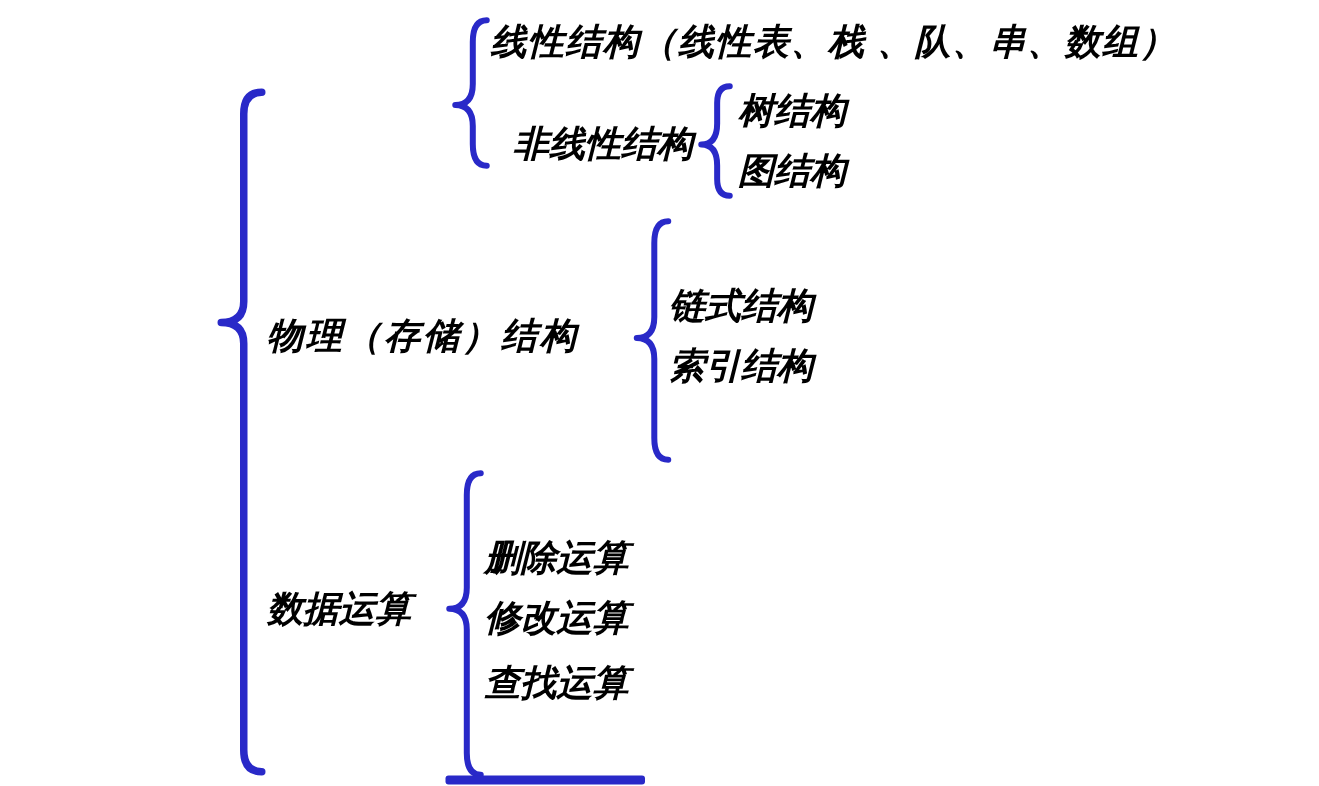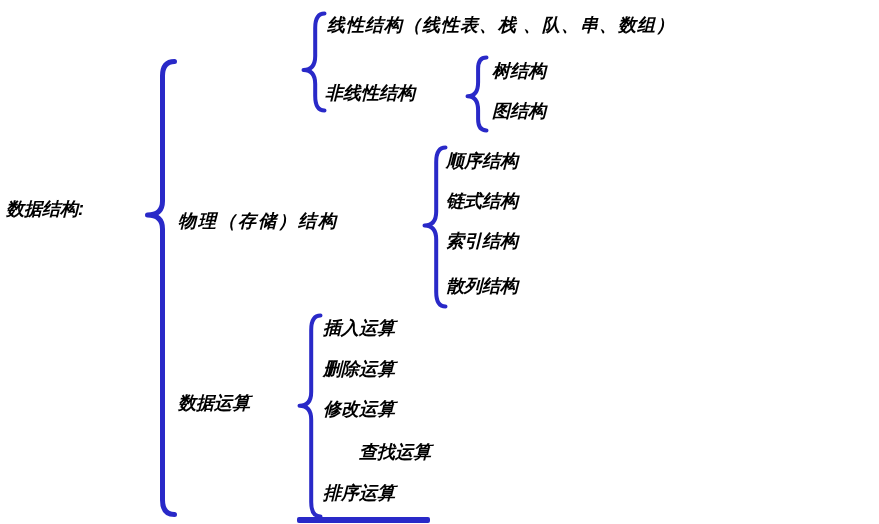--- a/index.html
+++ b/index.html
@@ -16,21 +16,21 @@
     height: 524px;
     background: var(--bg, #ffffff);
     overflow: hidden;
   }
   .label {
     position: absolute;
     white-space: nowrap;
     color: var(--text, #000000);
     font-weight: 700;
     font-style: italic;
-    font-size: 18px;
+    font-size: 24px;
     line-height: 1.05;
     font-family: "Liberation Sans", "DejaVu Sans", sans-serif;
   }
   .label.wide {
     letter-spacing: 2px;
   }
   .label.spread {
     letter-spacing: 1px;
   }
   .brace {
@@ -47,68 +47,63 @@
     position: absolute;
     background: var(--brace, #2929c8);
     border-radius: 2px;
   }
 </style>
 </head>
 <body>
 
 <div class="canvas">
 
-  <div class="label" style="left:6px; top:200px;">数据结构:</div>
 
   <svg class="brace" style="left:146px; top:60px;" width="30" height="456" viewBox="0 0 30 456">
       <path d="M 28.5 1.5 Q 16.5 1.5 16.5 16 L 16.5 141.04000000000002 Q 16.5 155.04000000000002 1.5 155.04000000000002 Q 16.5 155.04000000000002 16.5 169.04000000000002 L 16.5 440 Q 16.5 454.5 28.5 454.5" stroke-width="5"></path>
     </svg>
 
 
   <svg class="brace" style="left:302px; top:12px;" width="24" height="100" viewBox="0 0 24 100">
       <path d="M 22.5 1.5 Q 13.200000000000001 1.5 13.200000000000001 16 L 13.200000000000001 43.99999999999999 Q 13.200000000000001 57.99999999999999 1.5 57.99999999999999 Q 13.200000000000001 57.99999999999999 13.200000000000001 72 L 13.200000000000001 84 Q 13.200000000000001 98.5 22.5 98.5" stroke-width="4"></path>
     </svg>
 
   <div class="label spread" style="left:327px; top:16px;">线性结构（线性表、栈 、队、串、数组）</div>
 
-  <div class="label" style="left:325px; top:84px;">非线性结构</div>
+  <div class="label" style="left:342px; top:84px;">非线性结构</div>
 
   <svg class="brace" style="left:466px; top:56px;" width="22" height="76" viewBox="0 0 22 76">
       <path d="M 20.5 1.5 Q 12.100000000000001 1.5 12.100000000000001 12.666666666666666 L 12.100000000000001 26.28 Q 12.100000000000001 40.28 1.5 40.28 Q 12.100000000000001 40.28 12.100000000000001 54.28 L 12.100000000000001 63.333333333333336 Q 12.100000000000001 74.5 20.5 74.5" stroke-width="4"></path>
     </svg>
 
   <div class="label" style="left:492px; top:62px;text-align:right;">树结构</div>
 
   <div class="label" style="left:492px; top:102px;">图结构</div>
 
   <div class="label wide" style="left:178px; top:212px;">物理（存储）结构</div>
 
   <svg class="brace" style="left:423px; top:146px;" width="24" height="162" viewBox="0 0 24 162">
       <path d="M 22.5 1.5 Q 13.200000000000001 1.5 13.200000000000001 16 L 13.200000000000001 65.38 Q 13.200000000000001 79.38 1.5 79.38 Q 13.200000000000001 79.38 13.200000000000001 93.38 L 13.200000000000001 146 Q 13.200000000000001 160.5 22.5 160.5" stroke-width="4"></path>
     </svg>
 
-  <div class="label" style="left:446px; top:152px;">顺序结构</div>
 
   <div class="label" style="left:446px; top:192px;">链式结构</div>
 
   <div class="label" style="left:446px; top:232px;">索引结构</div>
 
-  <div class="label" style="left:446px; top:277px;">散列结构</div>
 
   <div class="label" style="left:178px; top:394px;">数据运算</div>
 
   <svg class="brace" style="left:298px; top:314px;" width="24" height="204" viewBox="0 0 24 204">
       <path d="M 22.5 1.5 Q 13.200000000000001 1.5 13.200000000000001 16 L 13.200000000000001 77.8 Q 13.200000000000001 91.8 1.5 91.8 Q 13.200000000000001 91.8 13.200000000000001 105.8 L 13.200000000000001 188 Q 13.200000000000001 202.5 22.5 202.5" stroke-width="4"></path>
     </svg>
 
-  <div class="label" style="left:323px; top:319px;">插入运算</div>
 
   <div class="label" style="left:323px; top:360px;text-align:center;">删除运算</div>
 
   <div class="label" style="left:323px; top:400px;">修改运算</div>
 
-  <div class="label" style="left:323px; top:443px;margin-left:36px;">查找运算</div>
+  <div class="label" style="left:323px; top:443px;">查找运算</div>
 
-  <div class="label" style="left:323px; top:484px;">排序运算</div>
 
   <div class="bottom-bar" style="left:297px; top:517px; width:133px; height:6px;"></div>
 
 </div>
 
 </body></html>

